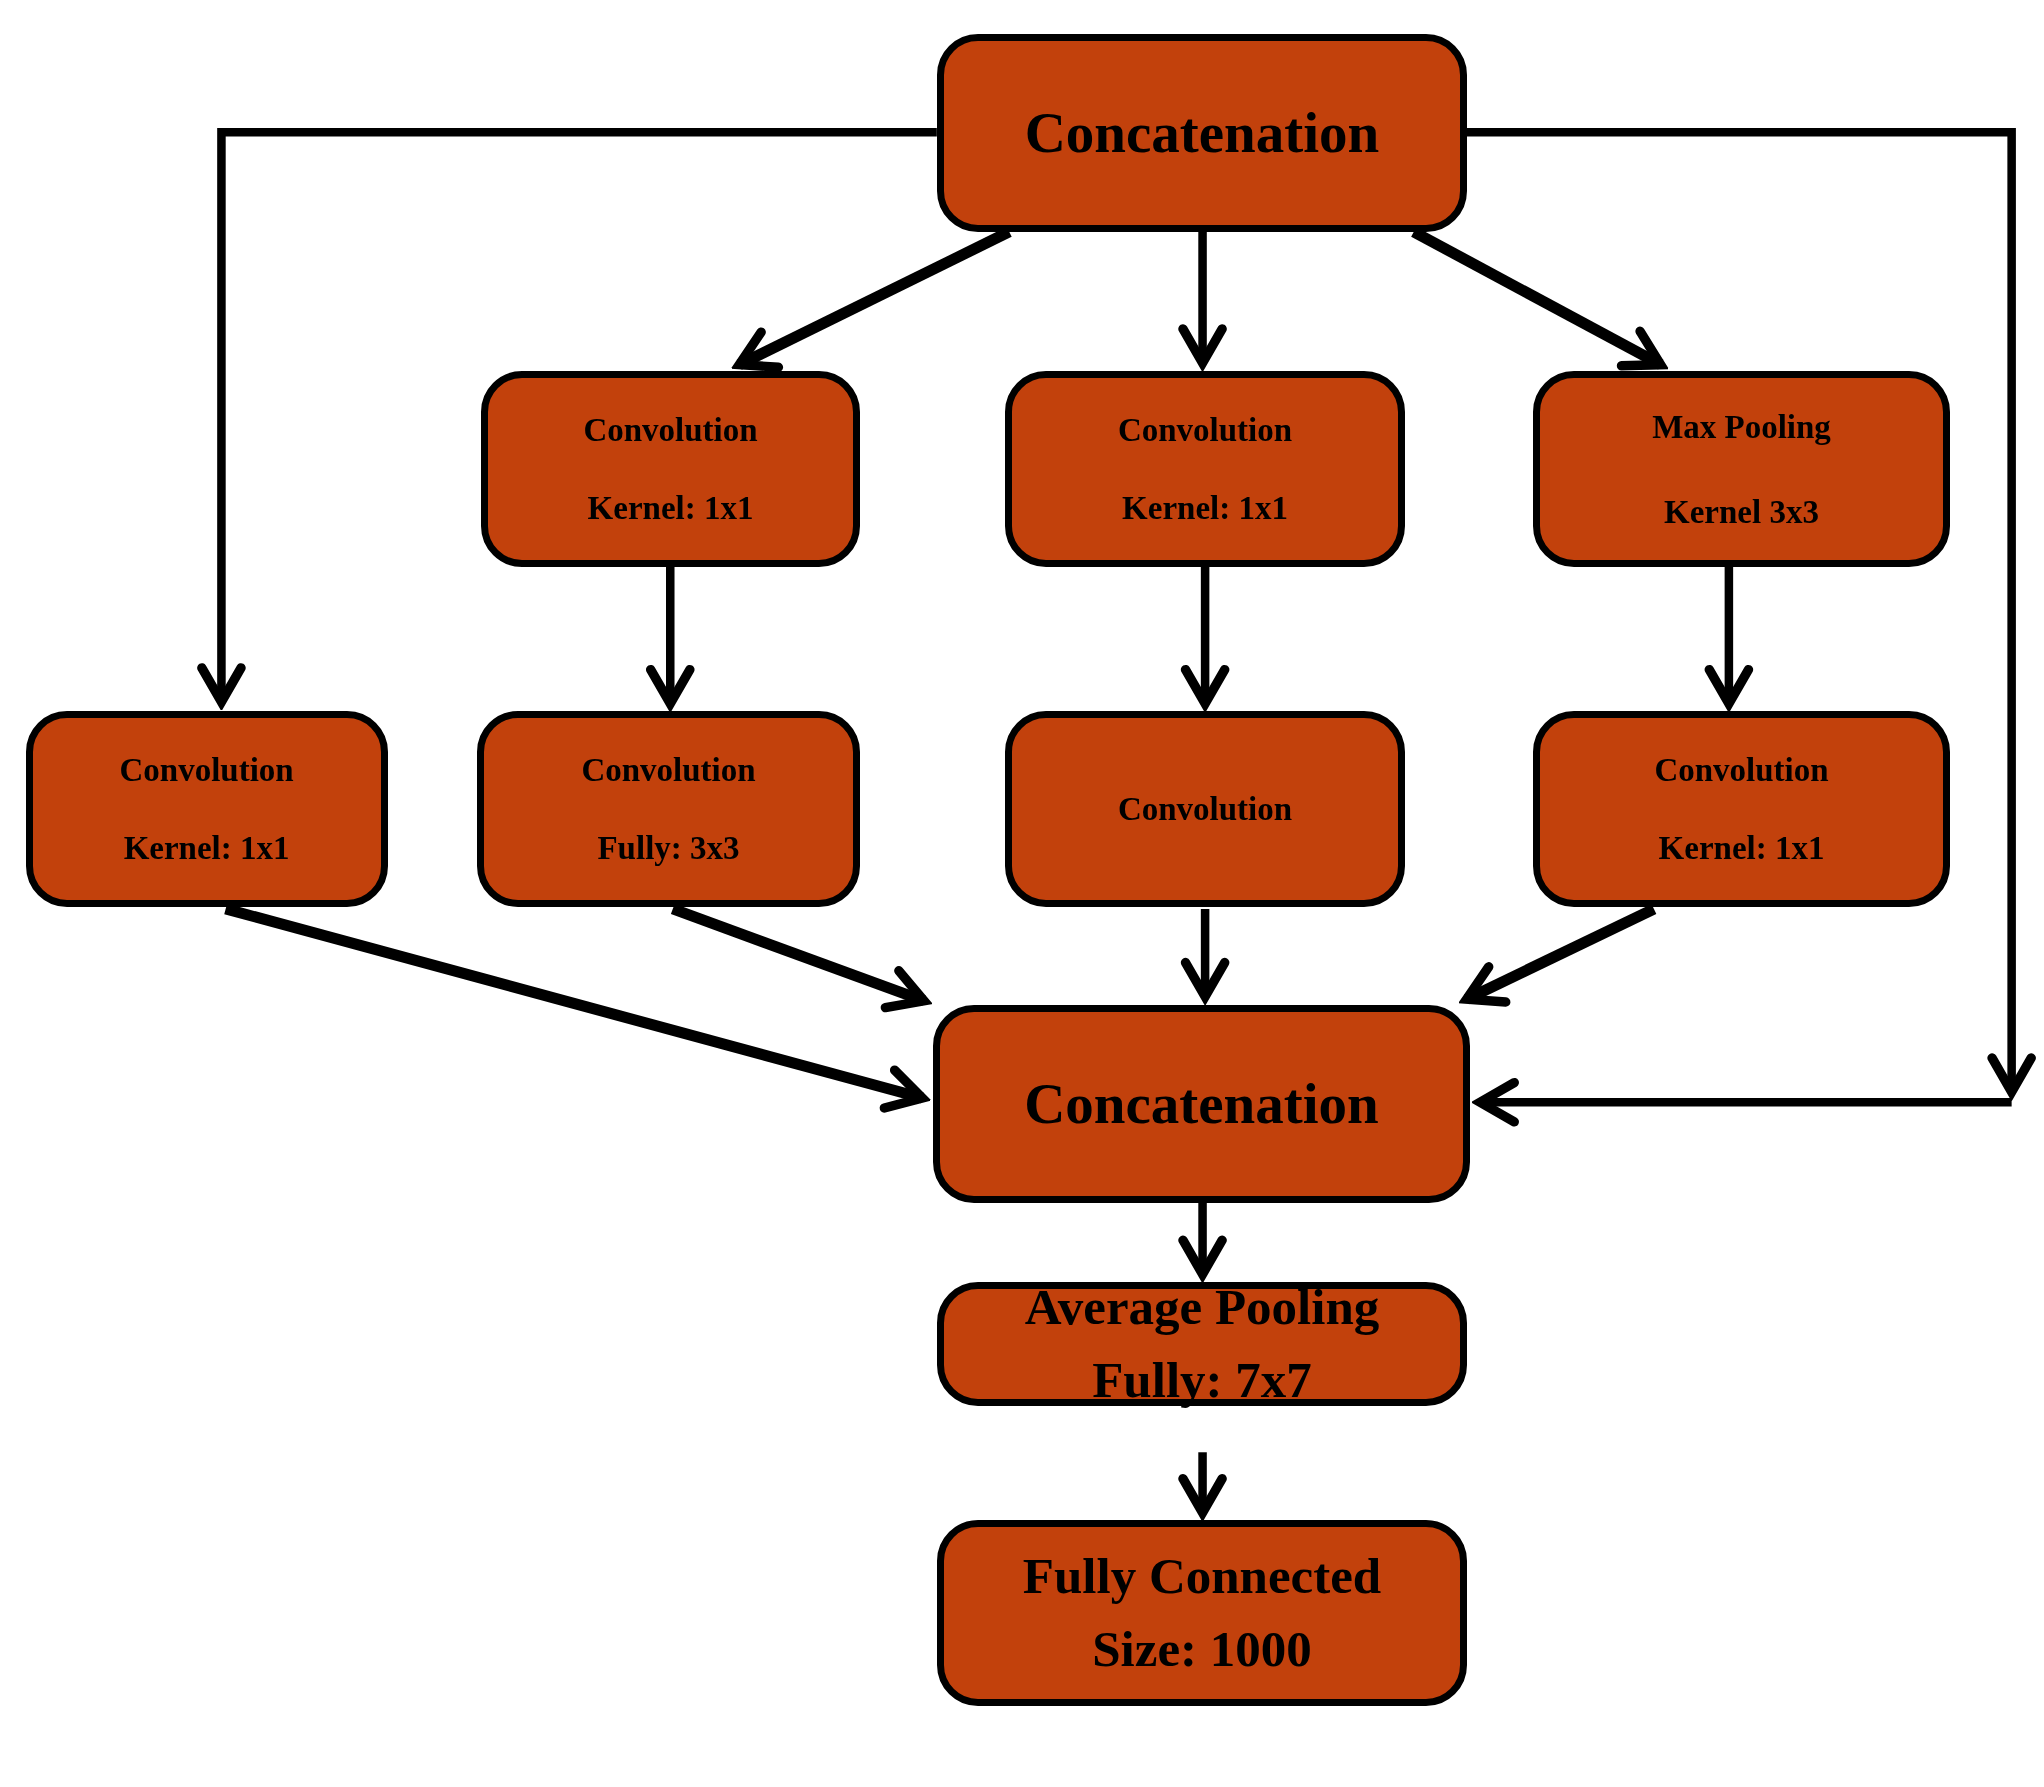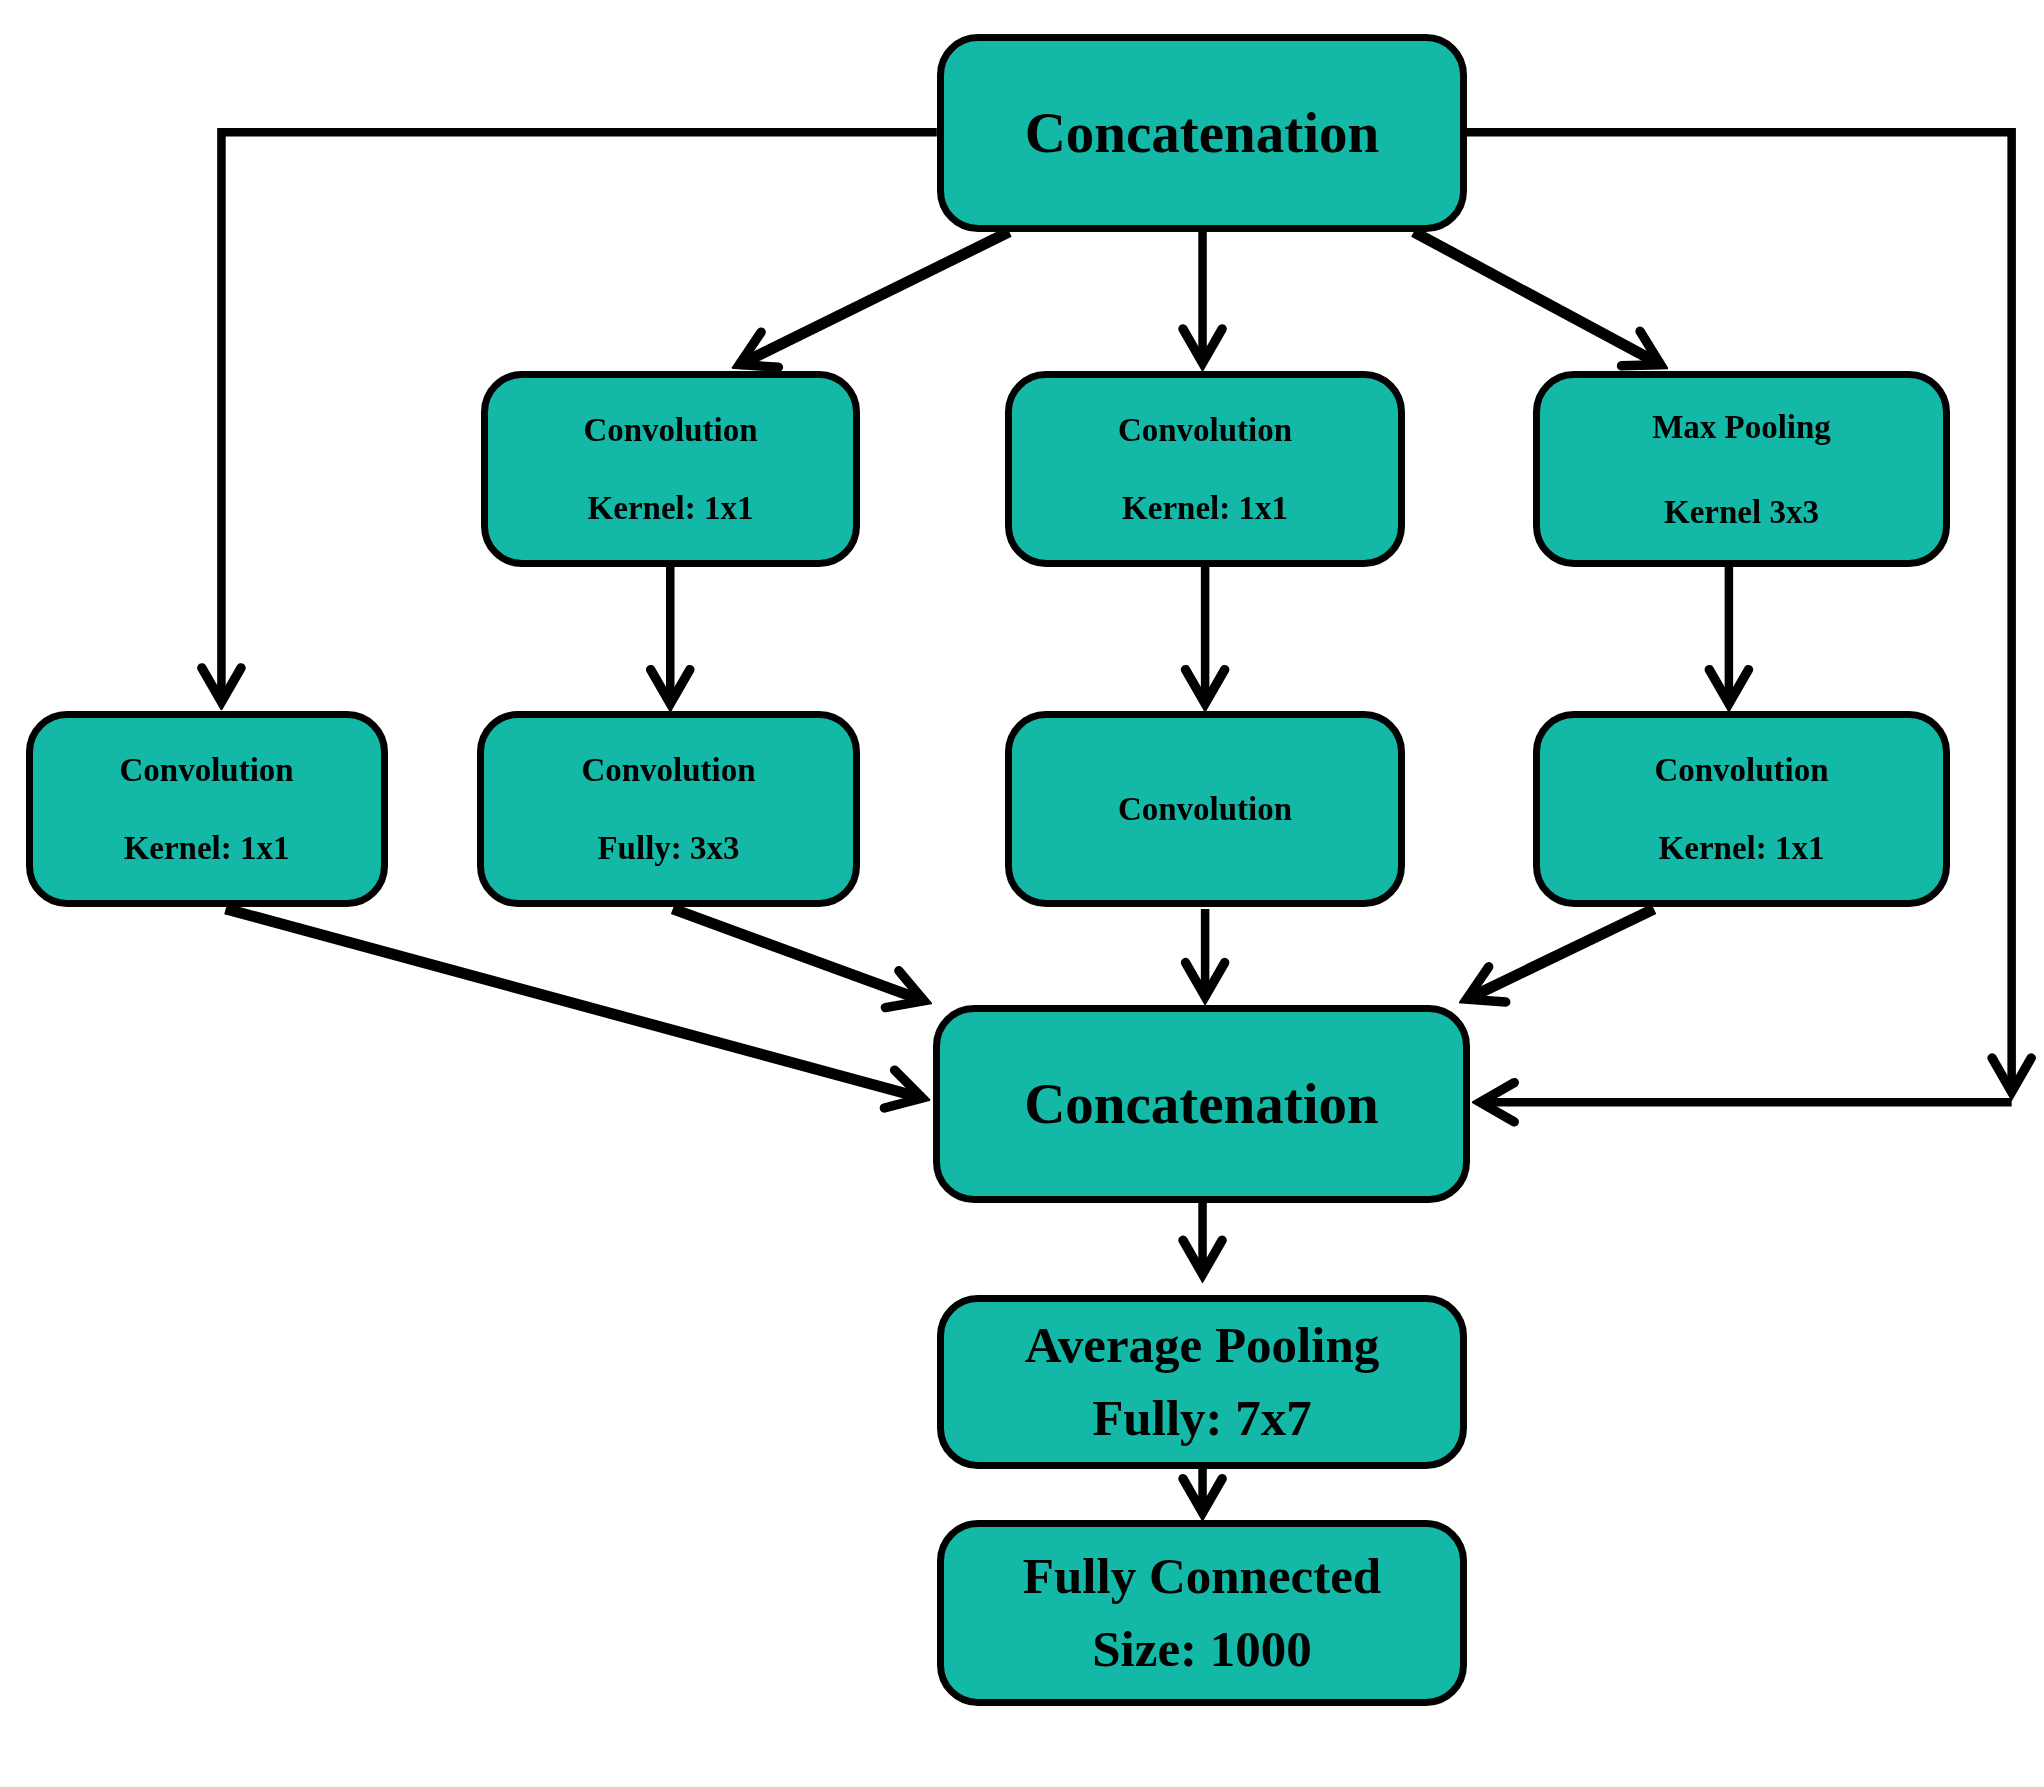--- a/index.html
+++ b/index.html
@@ -20,21 +20,21 @@
     left: 0;
     top: 0;
     width: 2044px;
     height: 1788px;
   }
   .node {
     position: absolute;
     box-sizing: border-box;
     border: 7.7px solid #000000;
     border-radius: 41px;
-    background: #14b8a6;
+    background: #c2410c;
     display: flex;
     flex-direction: column;
     align-items: center;
     justify-content: center;
     text-align: left;
     color: #000000;
     font-weight: 700;
   }
   .node span {
     display: block;
@@ -56,21 +56,21 @@
   
   #n-concat-top     { left: 937px; top: 34px;   width: 530px; height: 198px; }
   #n-conv-b2-reduce { left: 481px;  top: 371px;  width: 379px; height: 196px; }
   #n-conv-b3-reduce { left: 1005px; top: 371px;  width: 400px; height: 196px; }
   #n-maxpool        { left: 1533px; top: 371px;  width: 417px; height: 196px; gap: 7px; }
   #n-conv-b1        { left: 25.6px;   top: 711px;  width: 362px; height: 196px; }
   #n-conv-3x3       { left: 477px;  top: 711px;  width: 383px; height: 196px; }
   #n-conv-5x5       { left: 1005px; top: 711px;  width: 400px; height: 196px; }
   #n-conv-b4        { left: 1533px; top: 711px;  width: 417px; height: 196px; }
   #n-concat-bottom  { left: 933px; top: 1005px; width: 537px; height: 198px; }
-  #n-avgpool        { left: 937px; top: 1282px; width: 530px; height: 174px; margin-top: 13px; }
+  #n-avgpool        { left: 937px; top: 1282px; width: 530px; height: 124px; }
   #n-fc             { left: 937px; top: 1520px; width: 530px; height: 186px; }
 </style>
 </head>
 <body>
 
 <div class="stage">
 
   <svg class="edges" viewBox="0 0 2400 2099" xmlns="http://www.w3.org/2000/svg">
     <defs>
       <marker id="arrow" viewBox="0 0 60 60" refX="50" refY="30" markerWidth="60" markerHeight="60" markerUnits="userSpaceOnUse" orient="auto">

